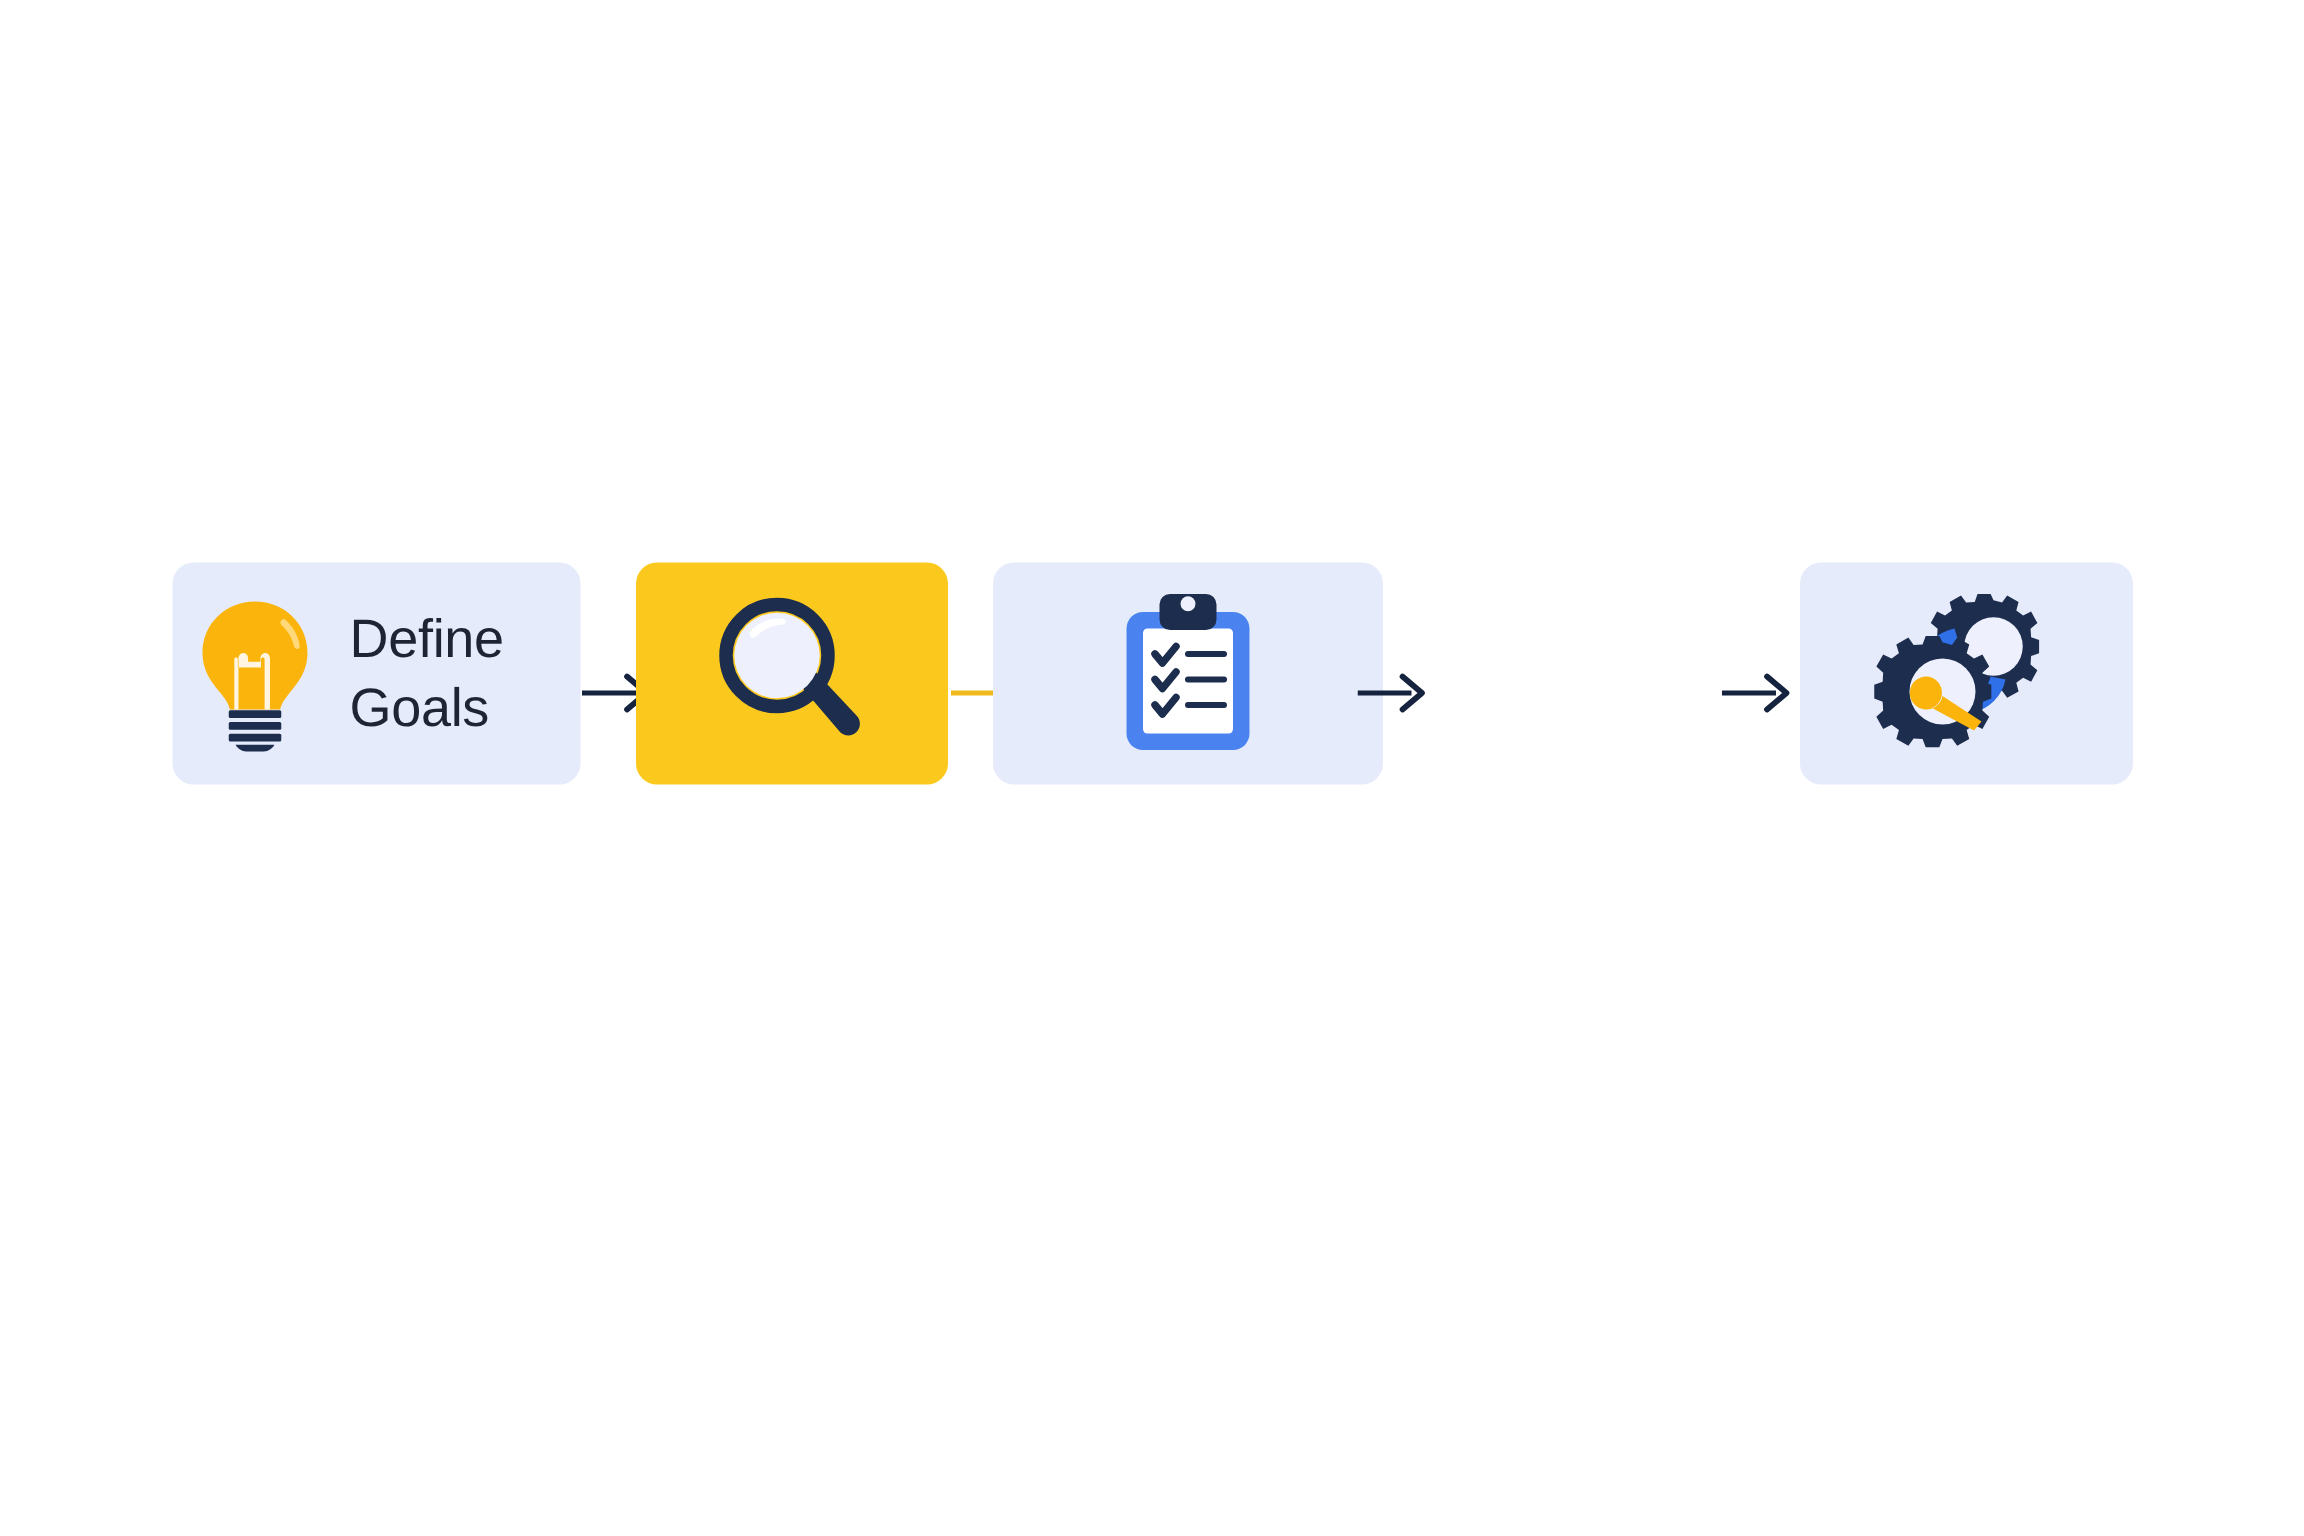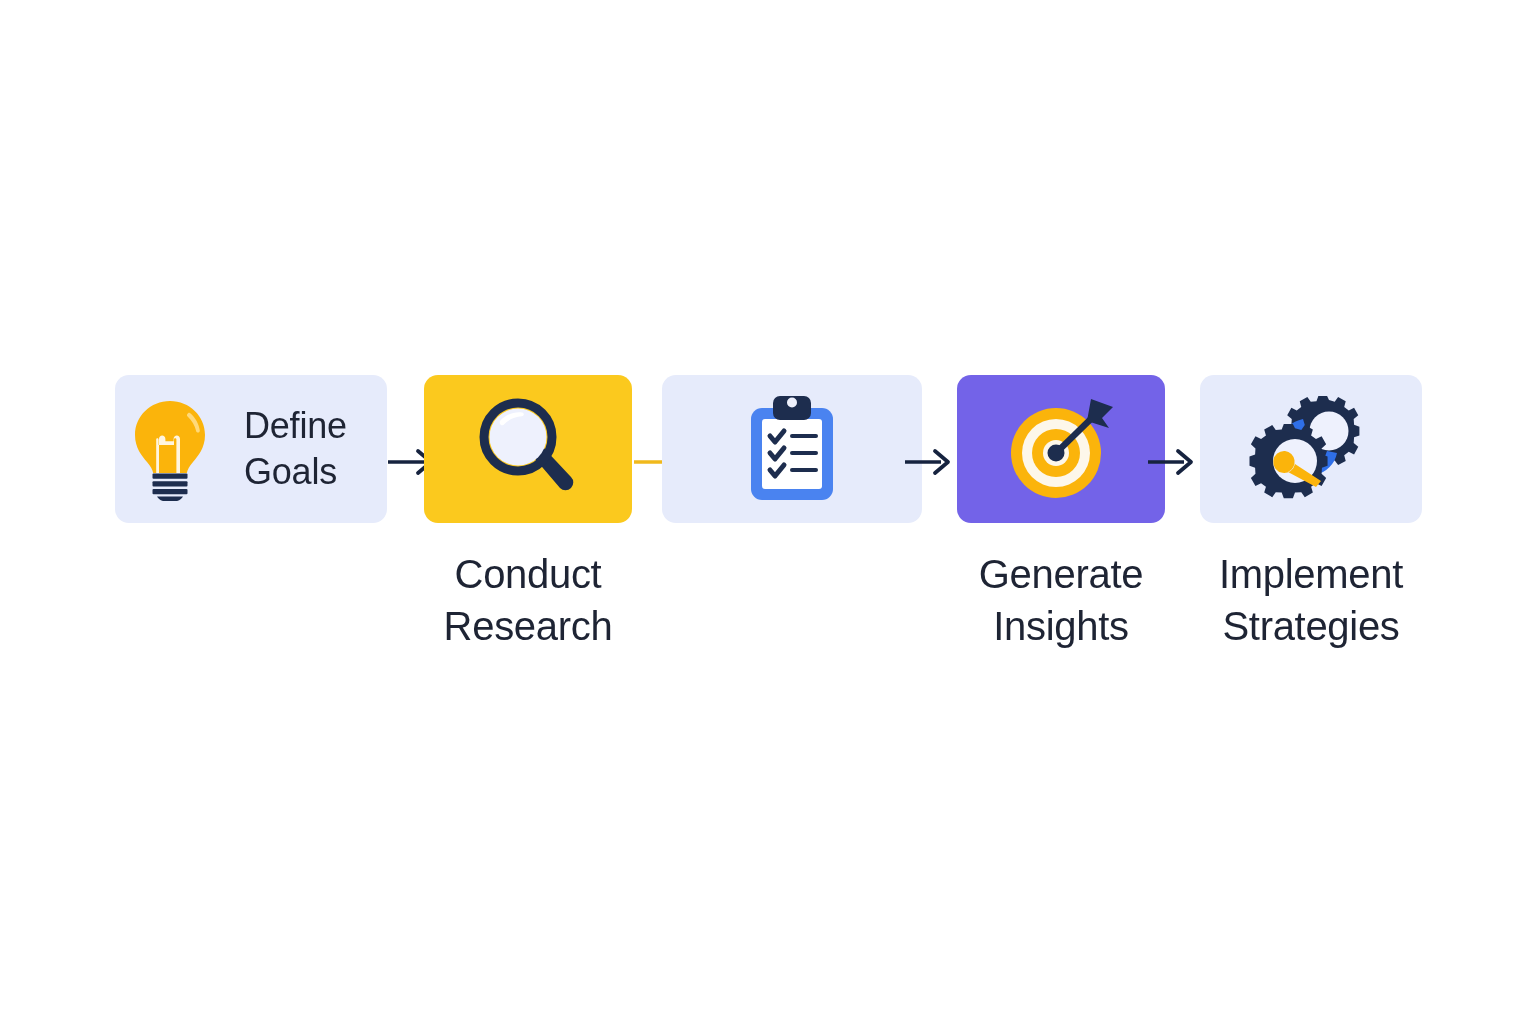--- a/index.html
+++ b/index.html
@@ -34,21 +34,20 @@
     position: absolute;
     top: 375px;
   }
 
   .card {
     height: 148px;
     border-radius: 14px;
     display: flex;
     align-items: center;
     box-sizing: border-box;
-    gap: 11px;
   }
 
   .card.light  { background: #e6ebfb; }
   .card.yellow { background: #fbc91e; }
   .card.purple { background: #7363e8; }
 
   .icon-wrap {
     display: flex;
     align-items: center;
     justify-content: center;
@@ -133,22 +132,20 @@
       <div class="card yellow" style="justify-content:center;">
         <div class="icon-wrap" style="width:120px;height:148px;">
           <svg width="106" height="104" viewBox="0 0 106 104" aria-hidden="true">
             <path d="M56 57 L66 48 L96 80 a7.6 7.6 0 0 1 -11 11 Z" fill="#1d2d4e"></path>
             <circle cx="43" cy="40" r="34" fill="none" stroke="#1d2d4e" stroke-width="9"></circle>
             <circle cx="43" cy="40" r="28.5" fill="#eef1fd"></circle>
             <path d="M25 24 c5-6 14-9.5 22-8.5 c2.6 0.4 2.4 3.6-0.3 3.8 c-7 0.4-13.4 3.4-18 8.4 c-1.8 1.9-5.2-0.9-3.7-3.7 Z" fill="#ffffff"></path>
           </svg>
         </div>
       </div>
-      <div class="below-label">Conduct
-Research</div>
     </div>
 
     <div class="arrow arrow-1">
       <svg width="48" height="36" viewBox="0 0 48 36" aria-hidden="true">
         <line x1="0" y1="18" x2="36" y2="18" stroke="#f0b91c" stroke-width="3.4"></line>
         <polyline points="30,7 43,18 30,29" fill="none" stroke="#f0b91c" stroke-width="3.8" stroke-linecap="round" stroke-linejoin="round"></polyline>
       </svg>
     </div>
 
     <div class="step step-2">
@@ -174,37 +171,20 @@
       </div>
     </div>
 
     <div class="arrow arrow-2">
       <svg width="48" height="36" viewBox="0 0 48 36" aria-hidden="true">
         <line x1="0" y1="18" x2="36" y2="18" stroke="#16233f" stroke-width="3.4"></line>
         <polyline points="30,7 43,18 30,29" fill="none" stroke="#16233f" stroke-width="3.8" stroke-linecap="round" stroke-linejoin="round"></polyline>
       </svg>
     </div>
 
-    <div class="step step-3">
-      <div class="card purple" style="justify-content:center;">
-        <div class="icon-wrap" style="width:120px;height:148px;">
-          <svg width="112" height="108" viewBox="0 0 112 108" aria-hidden="true">
-            <circle cx="51" cy="58" r="45" fill="#fbb40b"></circle>
-            <circle cx="51" cy="58" r="34" fill="#fdf7ea"></circle>
-            <circle cx="51" cy="58" r="24" fill="#fbb40b"></circle>
-            <circle cx="51" cy="58" r="13" fill="#fdf7ea"></circle>
-            <line x1="51" y1="58" x2="93" y2="17" stroke="#1d2d4e" stroke-width="6.5" stroke-linecap="round"></line>
-            <path d="M86 4 L108 12 L97 23 L104 33 L82 26 Z" fill="#1d2d4e"></path>
-            <circle cx="51" cy="58" r="8.5" fill="#1d2d4e"></circle>
-          </svg>
-        </div>
-      </div>
-      <div class="below-label">Generate
-Insights</div>
-    </div>
 
     <div class="arrow arrow-3">
       <svg width="48" height="36" viewBox="0 0 48 36" aria-hidden="true">
         <line x1="0" y1="18" x2="36" y2="18" stroke="#16233f" stroke-width="3.4"></line>
         <polyline points="30,7 43,18 30,29" fill="none" stroke="#16233f" stroke-width="3.8" stroke-linecap="round" stroke-linejoin="round"></polyline>
       </svg>
     </div>
 
     <div class="step step-4">
       <div class="card light" style="justify-content:center;">
@@ -221,18 +201,16 @@
 
             <g transform="translate(50,66)">
               <path d="M0,-44 L9,-41.5 L14,-48.5 L25.5,-42 L23,-33.5 L30,-28.5 L38,-32.5 L44.5,-21 L38,-15 L38.5,-6.5 L46.5,-3.5 L46.5,9.5 L38.5,12.5 L38,21 L44.5,27 L38,38.5 L30,34.5 L23,39.5 L25.5,48 L14,54.5 L9,47.5 L0,48 L-3,56 L-16,56 L-19,48 L-27.5,47.5 L-32.5,54.5 L-44,48 L-41.5,39.5 L-48.5,34.5 L-56.5,38.5 L-63,27 L-56.5,21 L-57,12.5 L-65,9.5 L-65,-3.5 L-57,-6.5 L-56.5,-15 L-63,-21 L-56.5,-32.5 L-48.5,-28.5 L-41.5,-33.5 L-44,-42 L-32.5,-48.5 L-27.5,-41.5 L-19,-42 L-16,-50 L-3,-50 Z" transform="scale(0.70)" fill="#1d2d4e"></path>
               <circle cx="0" cy="2" r="22" fill="#eef1fd"></circle>
             </g>
 
             <path d="M40 58 a11 11 0 1 0 10 13 l26 17 l-5 6 l-28 -15 a11 11 0 0 0 -3 -21 Z" fill="#fbb40b"></path>
           </svg>
         </div>
       </div>
-      <div class="below-label">Implement
-Strategies</div>
     </div>
 
   </div>
 </div>
 
 </body></html>

